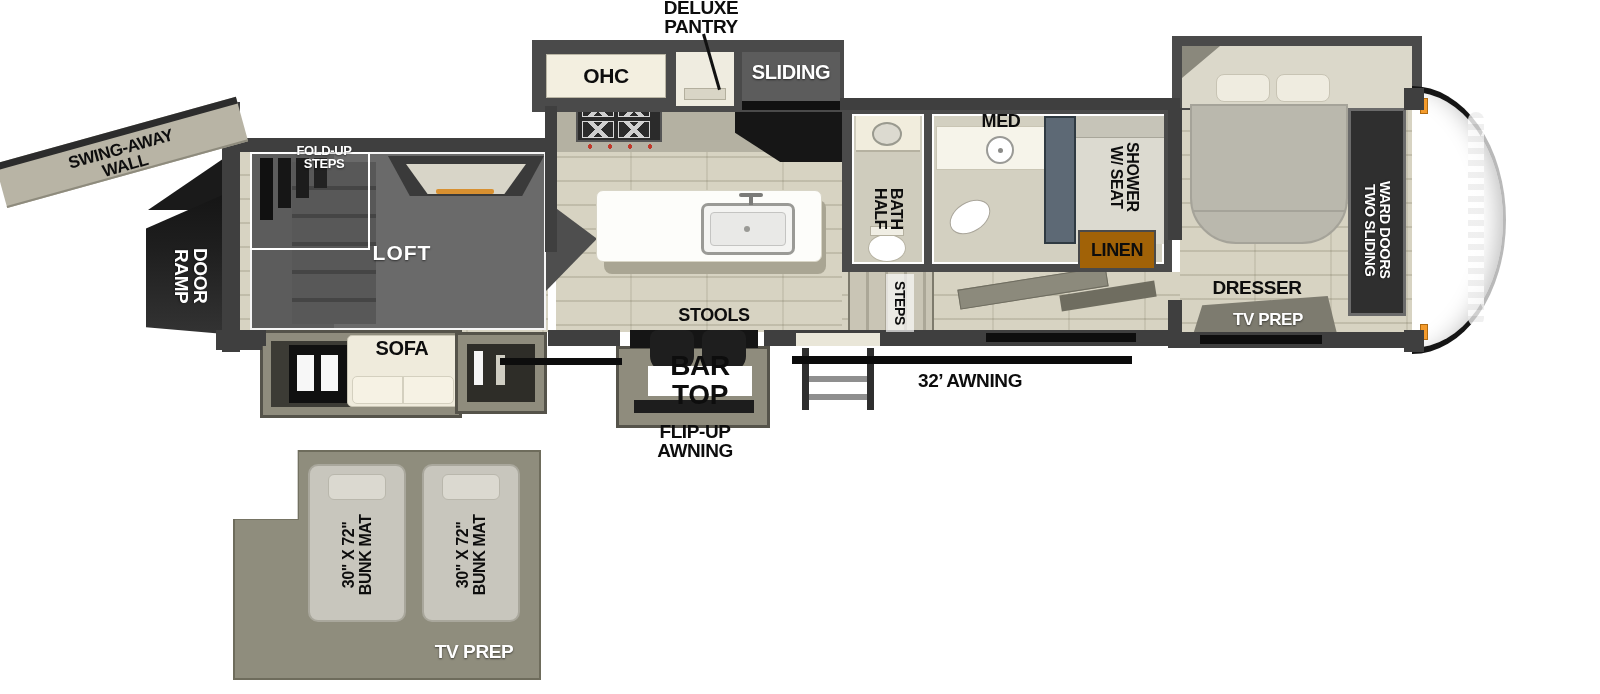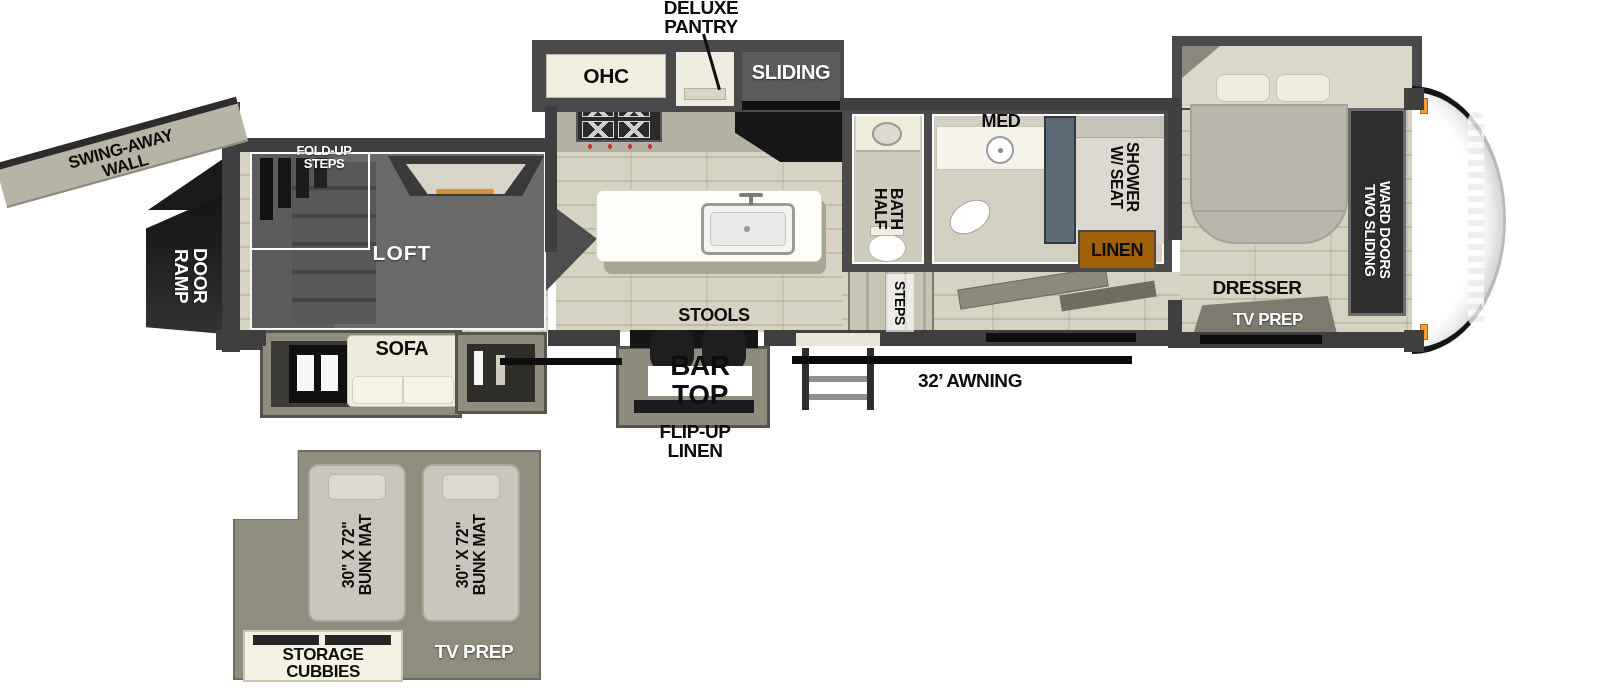--- a/index.html
+++ b/index.html
@@ -130,21 +130,21 @@
   <div style="left:500px;top:358px;width:122px;height:7px;background:#0d0d0d;z-index:20;"></div>
 
   <div class="slidebox" style="left:616px;top:346px;width:154px;height:82px;"></div>
   <div style="left:630px;top:330px;width:128px;height:18px;background:#151515;z-index:10;"></div>
   <div style="left:650px;top:330px;width:44px;height:42px;background:#1e1e1e;border-radius:8px 8px 16px 16px;z-index:11;"></div>
   <div style="left:702px;top:330px;width:44px;height:42px;background:#1e1e1e;border-radius:8px 8px 16px 16px;z-index:11;"></div>
   <div style="left:634px;top:400px;width:120px;height:13px;background:#1d1d1d;z-index:11;"></div>
   <div class="lb" style="left:648px;top:366px;width:104px;height:30px;background:#ffffff;font-size:28px;z-index:12;">BAR TOP</div>
   <div class="lb" style="left:670px;top:304px;width:88px;height:22px;font-size:18px;">STOOLS</div>
   <div class="lb" style="left:634px;top:420px;width:122px;height:42px;font-size:19px;">FLIP-UP
-LINEN</div>
+AWNING</div>
 
   <div style="left:802px;top:348px;width:72px;height:62px;border-left:7px solid #2e2e2e;border-right:7px solid #2e2e2e;background:
        linear-gradient(180deg,transparent 0 10px,#8f8f8f 10px 16px,transparent 16px 28px,#8f8f8f 28px 34px,transparent 34px 46px,#8f8f8f 46px 52px,transparent 52px);z-index:10;"></div>
   <div style="left:792px;top:356px;width:340px;height:8px;background:#0b0b0b;z-index:20;"></div>
   <div class="lb" style="left:902px;top:368px;width:136px;height:26px;font-size:19px;">32’ AWNING</div>
 
   <div style="left:842px;top:106px;width:330px;height:166px;background:#4a4a4a;z-index:5;"></div>
 
   <div style="left:852px;top:114px;width:72px;height:150px;background:#cfccbd;border:2px solid #ffffff;z-index:6;">
     <div style="left:2px;top:0px;width:64px;height:36px;background:#f1eddd;border-bottom:2px solid #b5b1a0;"></div>
@@ -212,21 +212,15 @@
 BUNK MAT</span>
     </div>
   </div>
   <div style="left:422px;top:464px;width:98px;height:158px;background:#c8c6bd;border:2px solid #a9a79c;border-radius:10px;z-index:4;">
     <div style="left:18px;top:8px;width:58px;height:26px;background:#dbd9d0;border:1px solid #b9b7ac;border-radius:6px;"></div>
     <div class="lb" style="left:-2px;top:30px;width:98px;height:118px;">
       <span style="position:relative;transform:rotate(-90deg);white-space:pre-line;font-size:16px;font-weight:bold;line-height:1.05;">30" X 72"
 BUNK MAT</span>
     </div>
   </div>
-  <div style="left:243px;top:630px;width:160px;height:52px;background:#f5f2e3;border:2px solid #c9c5b2;z-index:4;">
-    <div style="left:8px;top:3px;width:66px;height:10px;background:#262626;"></div>
-    <div style="left:80px;top:3px;width:66px;height:10px;background:#262626;"></div>
-    <div class="lb" style="left:0;top:12px;width:156px;height:38px;font-size:17px;">STORAGE
-CUBBIES</div>
-  </div>
   <div class="lw" style="left:426px;top:640px;width:96px;height:24px;font-size:19px;">TV PREP</div>
 
 </div>
 
 </body></html>

